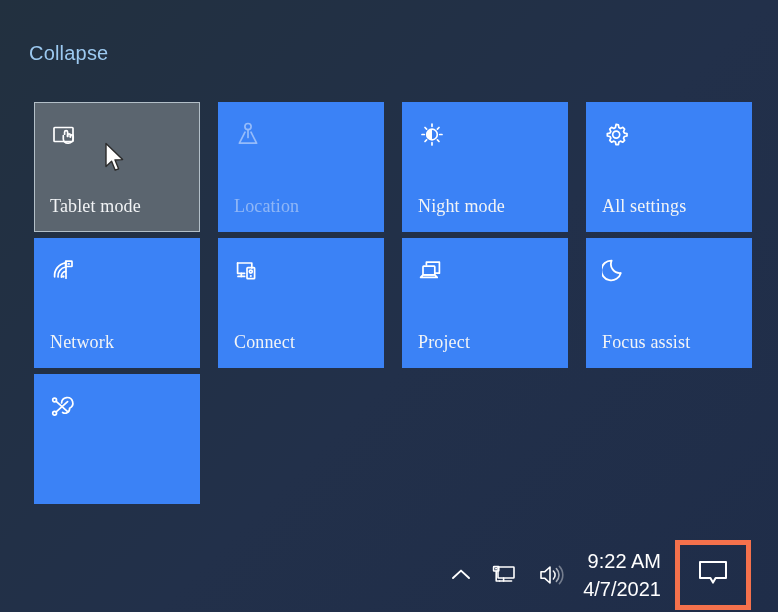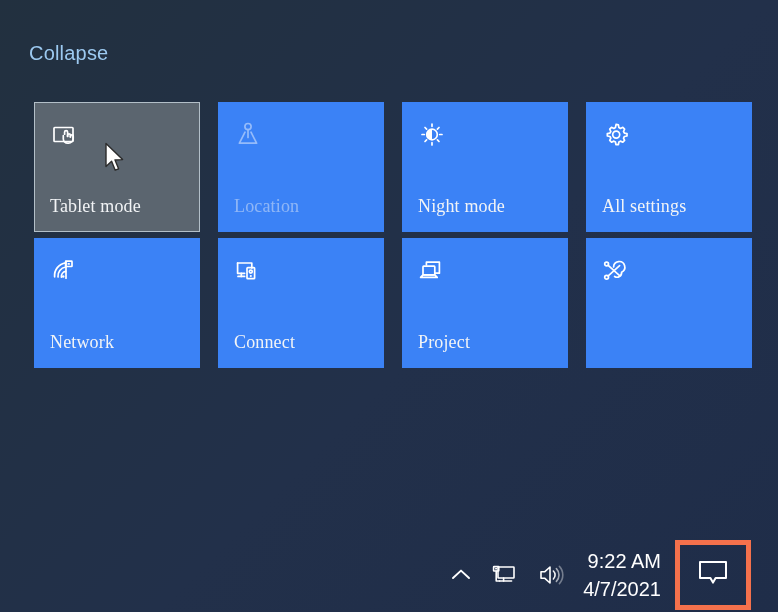--- a/index.html
+++ b/index.html
@@ -250,20 +250,30 @@
           <path d="M8.4 8.8V6.2h13.0v11.0h-4.4"></path>
           <rect x="5.0" y="10.2" width="11.8" height="8.6" rx="0.7"></rect>
           <path d="M2.6 21.4h16.6l-2.4-2.6H5.0z"></path>
         </svg>
       </span>
       <span class="tile-label">Project</span>
     </div>
   </div>
 
 
+  <div class="tile-cell">
+    <div class="tile">
+      <span class="tile-icon">
+        <svg viewBox="0 0 34 34" fill="none" stroke="currentColor" stroke-width="1.8" stroke-linecap="round" stroke-linejoin="round">
+          <path d="M18.8 17.0A9.0 9.0 0 0 1 9.6 4.6a9.9 9.9 0 1 0 9.2 12.4z"></path>
+        </svg>
+      </span>
+      <span class="tile-label">Focus assist</span>
+    </div>
+  </div>
 
   <div class="tile-cell">
     <div class="tile">
       <span class="tile-icon">
         <svg viewBox="0 0 34 34" fill="none" stroke="currentColor" stroke-width="1.7" stroke-linecap="round" stroke-linejoin="round">
           <path d="M11.6 11.0a5.6 5.6 0 1 1 8.0 5.2 4.6 4.6 0 0 1-7.0 4.3"></path>
           <path d="M6.2 9.4 L17.6 19.6"></path>
           <path d="M6.2 19.8 L17.6 9.6"></path>
           <circle cx="4.6" cy="8.0" r="1.9"></circle>
           <circle cx="4.6" cy="21.2" r="1.9"></circle>

